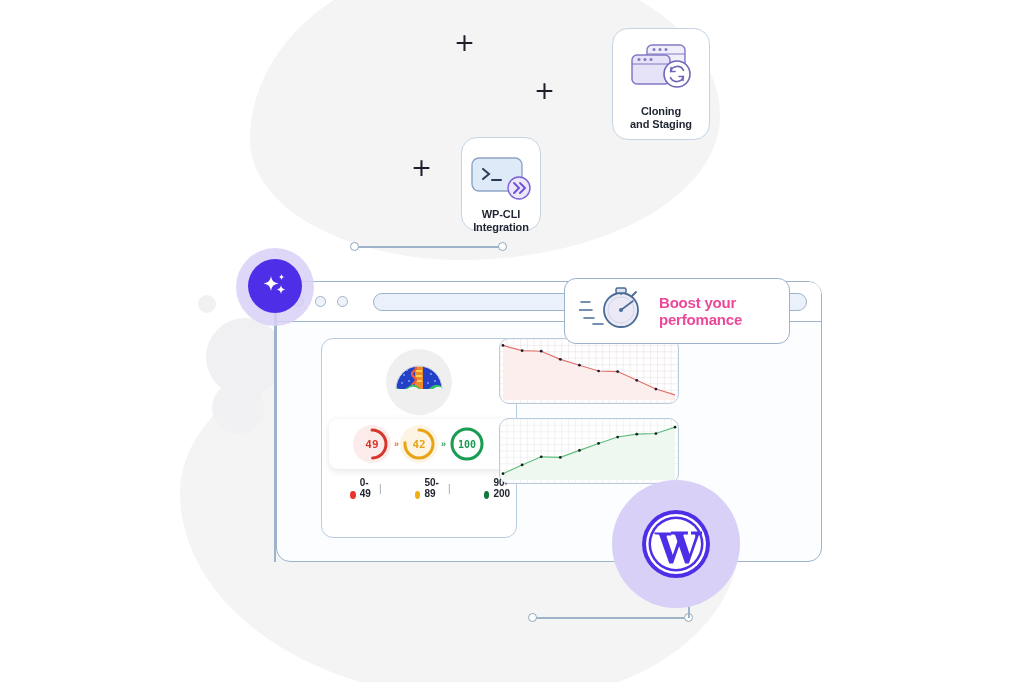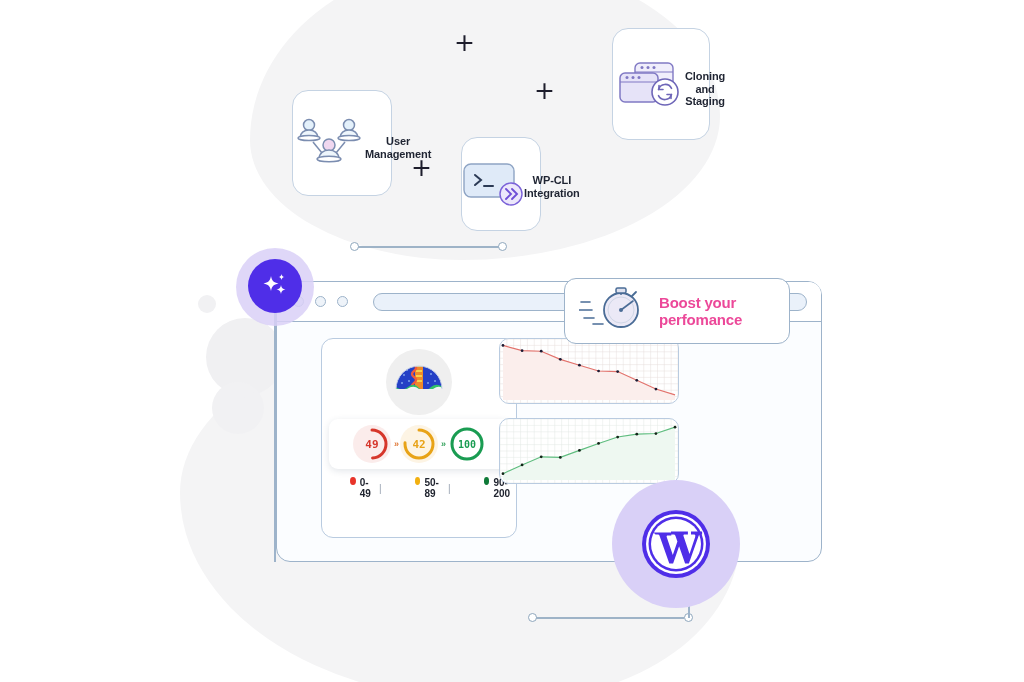--- a/index.html
+++ b/index.html
@@ -22,30 +22,30 @@
   .dg4 { left: 244px; top: 390px; width: 10px; height: 10px; }
 
   
   .plus { position: absolute; color: #1d1d2c; font-size: 25px; line-height: 1; font-weight: 400;
           font-family: "DejaVu Sans", sans-serif; }
 
   
   .fcard {
     position: absolute; background: #ffffff;
     border: 1.6px solid #c5d3e3; border-radius: 16px;
-    display: flex; align-items: center;
+    display: flex; flex-direction: column; align-items: center;
     justify-content: flex-start;
   }
   .fcard-label {
     font-size: 11px; font-weight: 700; color: #1f2432; text-align: center;
     line-height: 1.18; letter-spacing: -0.1px;
   }
 
   #card-user { left: 292px; top: 90px; width: 100px; height: 106px; padding-top: 8px; }
-  #card-wpcli { left: 461px; top: 137px; width: 80px; height: 94px; padding-top: 4px; }
+  #card-wpcli { left: 461px; top: 137px; width: 80px; height: 94px; padding-top: 16px; }
   #card-clone { left: 612px; top: 28px; width: 98px; height: 112px; padding-top: 8px; }
 
   
   .conn { position: absolute; height: 2px; background: #9eb3c7; }
   .conn-cap { position: absolute; width: 9px; height: 9px; border: 1.6px solid #8fa7bd;
               border-radius: 50%; background: #ffffff; }
 
   
   #browser {
     position: absolute; left: 276px; top: 281px; width: 546px; height: 281px;
@@ -87,21 +87,21 @@
     position: absolute; inset: 0; display: flex; align-items: center; justify-content: center;
     font-size: 11px; font-weight: 700; font-family: "DejaVu Sans Mono", monospace;
   }
   .arrow { font-size: 9px; letter-spacing: -2px; font-weight: 900; }
 
   #legend {
     position: absolute; left: 0; right: 0; top: 138px;
     display: flex; align-items: center; justify-content: center; gap: 5px;
     font-size: 10px; font-weight: 700; color: #20242f;
   }
-  .lg-item { display: flex; align-items: flex-start; gap: 4px; padding-left: 28px; }
+  .lg-item { display: flex; align-items: flex-end; gap: 4px; padding-left: 28px; }
   .lg-dot { width: 8px; height: 8px; border-radius: 50%; }
   .lg-sep { color: #9aa3b2; font-weight: 400; }
 
   
   .chart-panel {
     position: absolute; border: 1.6px solid #b9cbe0; border-radius: 10px;
     background: #ffffff; overflow: hidden;
   }
   #panel-chart-top { left: 222px; top: 16px; width: 180px; height: 66px; }
   #panel-chart-bottom { left: 222px; top: 96px; width: 180px; height: 66px; }
@@ -147,41 +147,20 @@
   <div class="blob blob-bottom"></div>
   <div class="dot-gray dg1"></div>
   <div class="dot-gray dg2"></div>
   <div class="dot-gray dg3"></div>
   <div class="dot-gray dg4"></div>
 
   <div class="plus" style="left:454px; top:30px;">+</div>
   <div class="plus" style="left:534px; top:78px;">+</div>
   <div class="plus" style="left:411px; top:155px;">+</div>
 
-  <div class="fcard" id="card-user">
-    <div style="margin-top:2px;">
-      <svg width="72" height="58" viewBox="0 0 72 58">
-        <g fill="none" stroke="#7b8db0" stroke-width="1.5">
-          <circle cx="16" cy="8" r="5.5" fill="#e4f1fb"></circle>
-          <path d="M7 21c0-5 4-8 9-8s9 3 9 8z" fill="#eef6fc"></path>
-          <ellipse cx="16" cy="21" rx="11" ry="2.6" fill="#ffffff"></ellipse>
-          <circle cx="56" cy="8" r="5.5" fill="#e4f1fb"></circle>
-          <path d="M47 21c0-5 4-8 9-8s9 3 9 8z" fill="#eef6fc"></path>
-          <ellipse cx="56" cy="21" rx="11" ry="2.6" fill="#ffffff"></ellipse>
-          <circle cx="36" cy="28" r="6" fill="#f0d7ef"></circle>
-          <path d="M26 42c0-5.5 4.5-9 10-9s10 3.5 10 9z" fill="#eef6fc"></path>
-          <ellipse cx="36" cy="42" rx="12" ry="2.8" fill="#ffffff"></ellipse>
-          <path d="M20 25 L29 36"></path>
-          <path d="M52 25 L43 36"></path>
-        </g>
-      </svg>
-    </div>
-    <div class="fcard-label" style="white-space:pre-line; margin-top:1px;">User
-Management</div>
-  </div>
 
   <div class="fcard" id="card-wpcli">
     <div style="position:relative; margin-top:2px;">
       <svg width="62" height="46" viewBox="0 0 62 46">
         <rect x="2" y="2" width="50" height="33" rx="7" fill="#dfeaf8" stroke="#8ea4c4" stroke-width="1.4"></rect>
         <g stroke="#2b3a55" stroke-width="2" fill="none" stroke-linecap="round">
           <path d="M13 13 l6 5 -6 5"></path>
           <path d="M22 24 h9"></path>
         </g>
         <circle cx="49" cy="32" r="11" fill="#ece7fb" stroke="#7a61d8" stroke-width="1.4"></circle>

